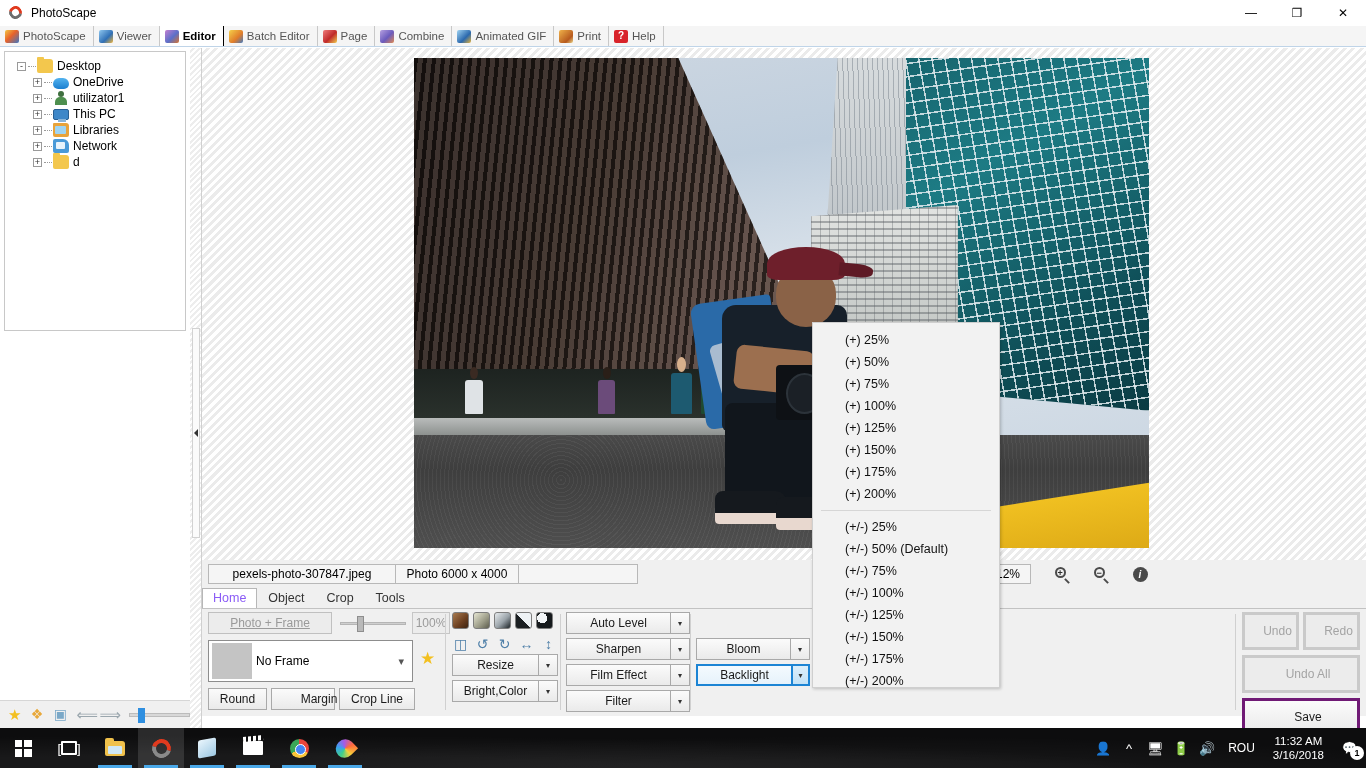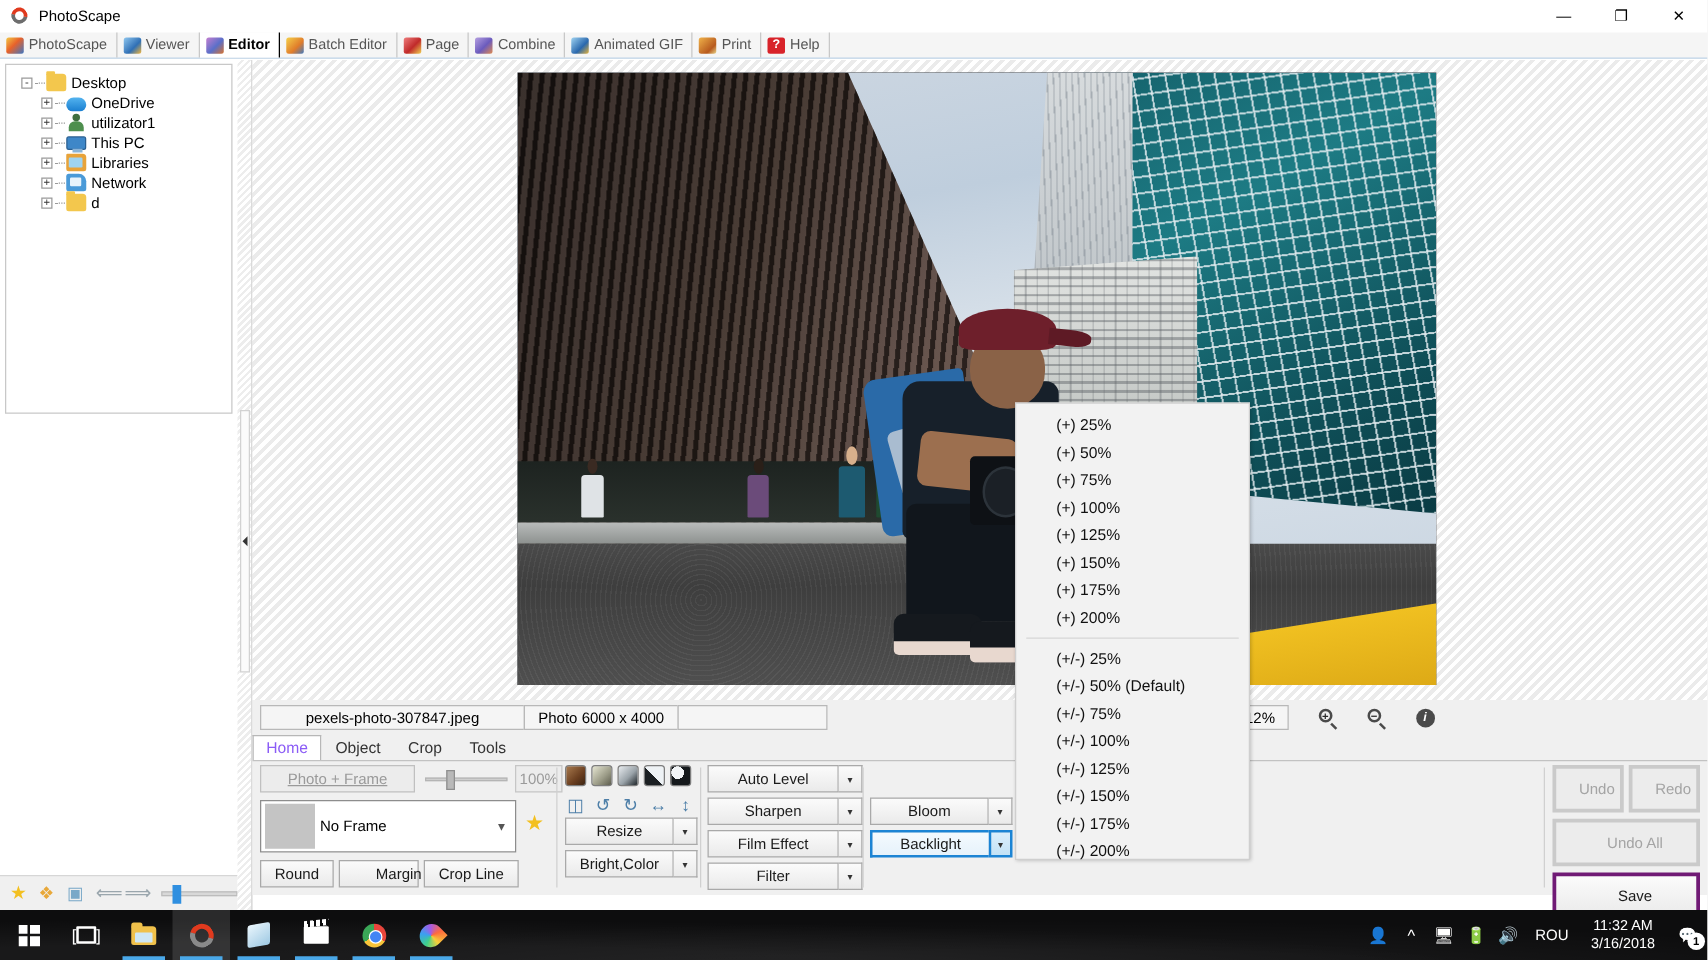--- a/index.html
+++ b/index.html
@@ -204,21 +204,21 @@
   
   #statusstrip {
     position: absolute; left: 202px; top: 560px; right: 0; height: 28px;
     background: #f0f0f0; display: flex; align-items: center; padding-left: 6px;
   }
   .stbox {
     height: 20px; background: #f5f5f5; border: 1px solid #b8b8b8;
     display: flex; align-items: center; justify-content: center;
     padding: 0 10px; font-size: 12px; color: #000; white-space: nowrap;
   }
-  #st-filename { width: 212px; }
+  #st-filename { width: 188px; }
   #st-dims { width: 124px; margin-left: -1px; }
   #st-blank { width: 120px; margin-left: -1px; }
   #zoomctl { position: absolute; right: 215px; display: flex; align-items: center; gap: 17px; }
   .zbtn {
     width: 22px; height: 22px; display: flex; align-items: center; justify-content: center;
     cursor: default; color: #3d3d3d;
   }
   .zbtn.framed { border: 1px solid #9a9a9a; background: #fafafa; }
   #zoomval {
     width: 46px; height: 20px; border: 1px solid #b8b8b8; background: #f5f5f5;

